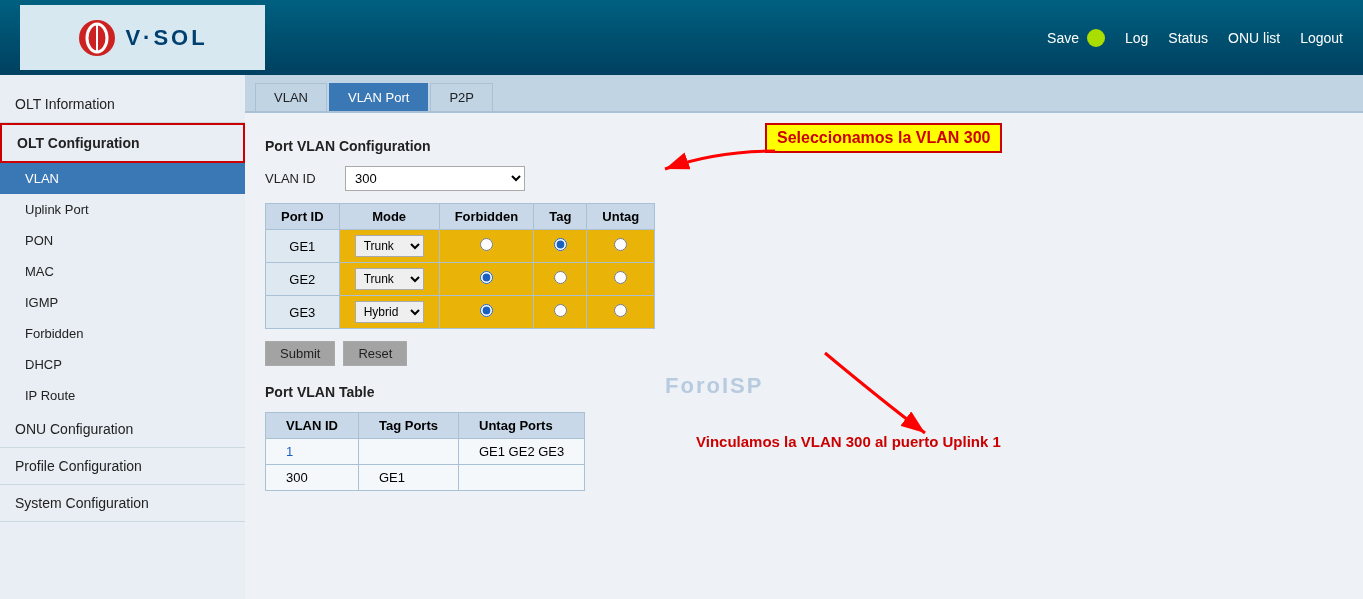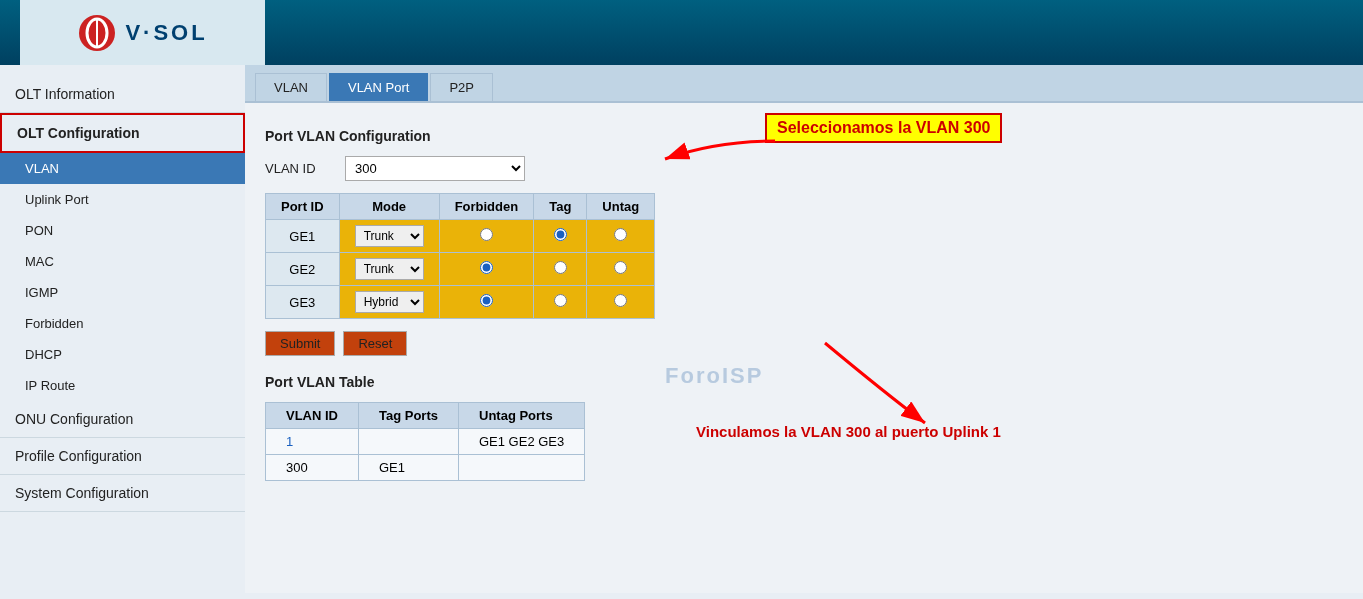--- a/index.html
+++ b/index.html
@@ -3,21 +3,21 @@
   <meta charset="utf-8">
   <style>
     * { margin: 0; padding: 0; box-sizing: border-box; }
     body { font-family: Arial, sans-serif; font-size: 13px; background: #d0dce8; width: 1363px; min-height: 599px; }
 
     
     .header {
       display: flex;
       align-items: center;
       background: linear-gradient(to bottom, #006080, #004060);
-      height: 65px;
+      height: 75px;
       padding: 0 20px;
     }
     .logo-area {
       background: #d8e8f0;
       width: 245px;
       height: 65px;
       display: flex;
       align-items: center;
       justify-content: center;
       flex-shrink: 0;
@@ -191,21 +191,21 @@
     .btn-row {
       display: flex;
       gap: 8px;
       margin-bottom: 18px;
     }
     .btn {
       padding: 4px 14px;
       font-size: 13px;
       cursor: pointer;
       border: 1px solid #aaa;
-      background: #c2410c;
+      background: #a3a3a3;
       color: #222;
     }
 
     
     .port-table {
       border-collapse: collapse;
       margin-top: 5px;
     }
     .port-table th, .port-table td {
       border: 1px solid #aac0d4;
@@ -261,20 +261,30 @@
 
 <div class="header">
   <div class="logo-area">
     <svg class="logo-icon" viewBox="0 0 40 40">
       <circle cx="20" cy="20" r="18" fill="#cc2222"></circle>
       <ellipse cx="20" cy="20" rx="10" ry="14" fill="none" stroke="white" stroke-width="3"></ellipse>
       <line x1="20" y1="6" x2="20" y2="34" stroke="white" stroke-width="2"></line>
     </svg>
     <span style="font-size:22px;font-weight:bold;color:#004070;letter-spacing:3px;">V·SOL</span>
   </div>
+  <div class="header-right">
+    <div class="save-area">
+      <span style="color:#fff;cursor:pointer;font-size:14px;">Save</span>
+      <span class="status-dot"></span>
+    </div>
+    <button class="header-btn">Log</button>
+    <button class="header-btn">Status</button>
+    <button class="header-btn">ONU list</button>
+    <button class="header-btn">Logout</button>
+  </div>
 </div>
 
 <div class="main-layout">
 
   <div class="sidebar">
     <div class="sidebar-item">
       <span>OLT Information</span>
     </div>
     <div class="sidebar-item active-parent">
       <span>OLT Configuration</span>

